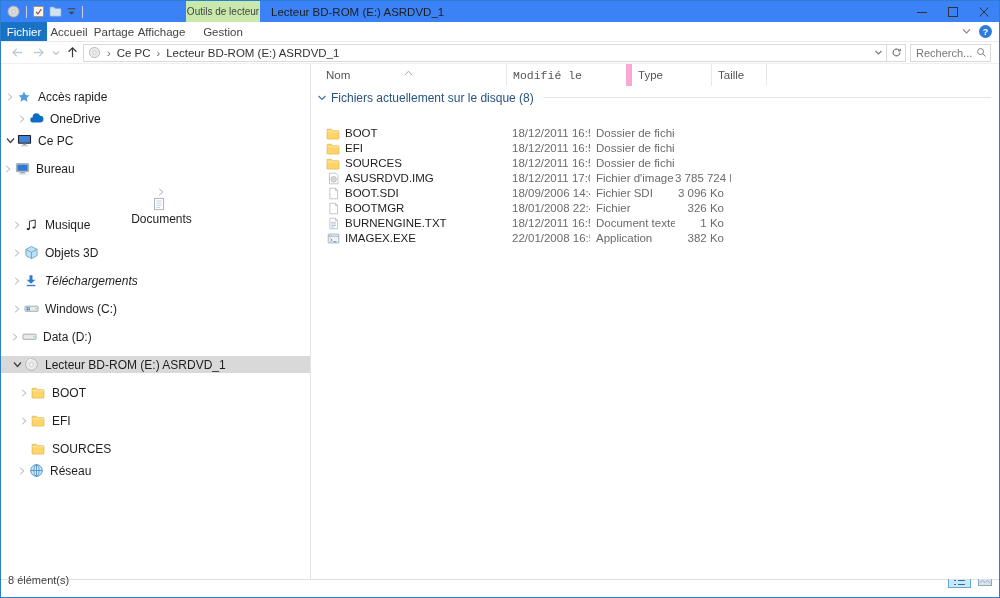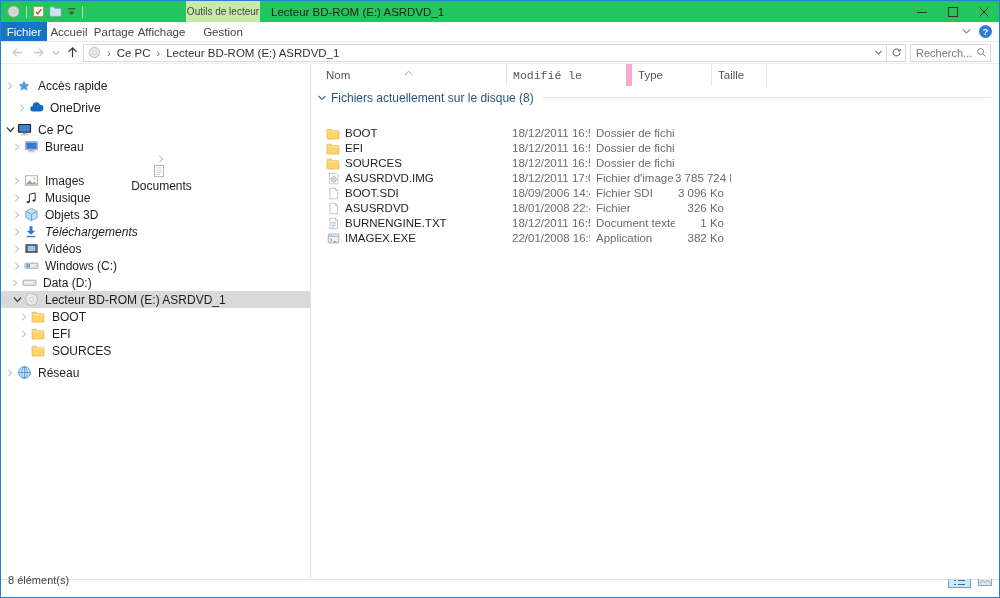--- a/index.html
+++ b/index.html
@@ -1,21 +1,21 @@
 <!DOCTYPE html>
 <html><head>
 <meta charset="utf-8">
 <style>
   html,body{margin:0;padding:0;background:#fff;}
   *{box-sizing:border-box;}
   body{font-family:"Liberation Sans","DejaVu Sans",sans-serif;-webkit-font-smoothing:antialiased;}
   .window{width:1000px;height:598px;border:1px solid #2a7fd0;display:flex;flex-direction:column;background:#fff;overflow:hidden;}
 
   
-  .titlebar{height:21px;position:relative;display:flex;align-items:center;background:#22c55e;flex:none;}
+  .titlebar{height:21px;position:relative;display:flex;align-items:center;background:#3b82f6;flex:none;}
   .qat{display:flex;align-items:center;gap:4px;padding-left:5px;height:100%;}
   .qat-sep{width:1px;height:12px;background:#d0d0d0;margin:0 1px;}
   .qat .ic{display:inline-flex;align-items:center;justify-content:center;}
   .ctx-tab{position:absolute;left:185px;top:0;width:74px;height:21px;background:#c8e9ab;color:#454545;
            font-size:10px;display:flex;align-items:center;justify-content:center;white-space:nowrap;overflow:hidden;}
   .title{position:absolute;left:270px;top:0;height:21px;display:flex;align-items:center;font-size:11.5px;color:#1e1e1e;white-space:nowrap;}
   .win-controls{margin-left:auto;display:flex;height:100%;}
   .wc{width:31px;height:100%;display:flex;align-items:center;justify-content:center;}
 
   
@@ -38,21 +38,21 @@
   .crumb{white-space:nowrap;padding:0 2px;}
   .crumb-sep{color:#666;font-size:11px;padding:0 4px;}
   .af-caret{margin-left:auto;display:flex;align-items:center;}
   .refreshbtn{width:19px;height:18px;border:1px solid #d9d9d9;border-left:none;background:#fff;display:flex;align-items:center;justify-content:center;flex:none;}
   .searchbox{width:81px;height:18px;border:1px solid #d9d9d9;background:#fff;margin-left:4px;display:flex;align-items:center;flex:none;padding-right:3px;}
   .searchbox input{border:none;outline:none;flex:1;min-width:0;font-size:11px;color:#777;padding:0 0 0 5px;font-family:inherit;background:transparent;}
 
   
   .main{flex:1;display:flex;overflow:hidden;}
   .sidebar{width:310px;flex:none;border-right:1px solid #e4e4e4;padding-top:13px;overflow:hidden;}
-  .tree-item{height:17px;display:flex;align-items:center;font-size:12px;color:#1e1e1e;white-space:nowrap;cursor:default;}
+  .tree-item{height:17px;display:flex;align-items:center;font-size:12px;color:#1e1e1e;white-space:nowrap;cursor:default;margin-top:11px;}
   .tree-item.gap{margin-top:5px;}
   .tree-item.selected{background:#d9d9d9;}
   .tw{width:10px;flex:none;display:inline-flex;align-items:center;justify-content:center;}
   .ic{display:inline-flex;align-items:center;justify-content:center;flex:none;}
   .tree-item .ic{width:16px;height:16px;margin:0 5px 0 1px;}
   .tl{padding-left:1px;}
 
   .content{flex:1;overflow:hidden;position:relative;background:#fff;}
   .colheaders{height:22px;display:flex;align-items:stretch;font-size:11.5px;color:#555;position:relative;}
   .hcell{display:flex;align-items:center;padding-left:6px;height:100%;}
@@ -246,21 +246,21 @@
             <span class="ic">
               <svg width="15" height="15" viewBox="0 0 16 16">
                 <rect x="1" y="2" width="14" height="9.5" rx="0.8" fill="#20202e"></rect>
                 <rect x="2.2" y="3.2" width="11.6" height="7.1" fill="#3e83d6"></rect>
                 <rect x="6.2" y="11.5" width="3.6" height="1.6" fill="#9fa4ab"></rect>
                 <rect x="4.2" y="13.1" width="7.6" height="1.2" fill="#c0c4c9"></rect>
               </svg>
             </span>
             <span class="tl">Ce PC</span>
           </div>
-          <div class="tree-item" style="padding-left: 11px;">
+          <div class="tree-item" style="padding-left: 2px;">
             <span class="tw">
               <svg width="8" height="8" viewBox="0 0 9 9">
                 <path d="M2.5 1L6.5 4.5 2.5 8" fill="none" stroke="#a6a6a6" stroke-width="1.1"></path>
               </svg>
             </span>
             <span class="ic">
               <svg width="15" height="15" viewBox="0 0 16 16">
                 <rect x="1.5" y="2.8" width="13" height="8.7" rx="0.5" fill="#cfd6dd" stroke="#8d959d" stroke-width="0.8"></rect>
                 <rect x="2.5" y="3.8" width="11" height="6.7" fill="#2f7bd3"></rect>
                 <rect x="5.5" y="11.8" width="5" height="1.3" fill="#9fa4ab"></rect>
@@ -283,35 +283,20 @@
             </span>
             <span class="tl">Documents</span>
           </div>
           <div class="tree-item" style="padding-left: 11px;">
             <span class="tw">
               <svg width="8" height="8" viewBox="0 0 9 9">
                 <path d="M2.5 1L6.5 4.5 2.5 8" fill="none" stroke="#a6a6a6" stroke-width="1.1"></path>
               </svg>
             </span>
             <span class="ic">
-              <svg width="15" height="15" viewBox="0 0 16 16">
-                <rect x="1.5" y="3" width="13" height="10" fill="#fff" stroke="#9aa0a6" stroke-width="0.9"></rect>
-                <path d="M2.5 11.5l3.5-4 3 3.5 2-2 2.5 2.5v.8H2.5z" fill="#88b877"></path>
-                <circle cx="11" cy="6" r="1.2" fill="#f0c23c"></circle>
-              </svg>
-            </span>
-            <span class="tl">Images</span>
-          </div>
-          <div class="tree-item" style="padding-left: 11px;">
-            <span class="tw">
-              <svg width="8" height="8" viewBox="0 0 9 9">
-                <path d="M2.5 1L6.5 4.5 2.5 8" fill="none" stroke="#a6a6a6" stroke-width="1.1"></path>
-              </svg>
-            </span>
-            <span class="ic">
               <svg width="14" height="14" viewBox="0 0 16 16">
                 <path d="M6.2 12.6V3.8l6.6-1.6v8.6" fill="none" stroke="#2b2b2b" stroke-width="1.1"></path>
                 <ellipse cx="4.7" cy="12.7" rx="1.7" ry="1.3" fill="#2b2b2b"></ellipse>
                 <ellipse cx="11.3" cy="10.9" rx="1.7" ry="1.3" fill="#2b2b2b"></ellipse>
               </svg>
             </span>
             <span class="tl">Musique</span>
           </div>
           <div class="tree-item" style="padding-left: 11px;">
             <span class="tw">
@@ -333,35 +318,20 @@
                 <path d="M2.5 1L6.5 4.5 2.5 8" fill="none" stroke="#a6a6a6" stroke-width="1.1"></path>
               </svg>
             </span>
             <span class="ic">
               <svg width="14" height="14" viewBox="0 0 16 16">
                 <path d="M6.3 1.5h3.4v5h3.3L8 11.2 3 6.5h3.3z" fill="#2f7bd3"></path>
                 <path d="M3 13.2h10" stroke="#2f7bd3" stroke-width="1.5"></path>
               </svg>
             </span>
             <span class="tl">Téléchargements</span>
-          </div>
-          <div class="tree-item" style="padding-left: 11px;">
-            <span class="tw">
-              <svg width="8" height="8" viewBox="0 0 9 9">
-                <path d="M2.5 1L6.5 4.5 2.5 8" fill="none" stroke="#a6a6a6" stroke-width="1.1"></path>
-              </svg>
-            </span>
-            <span class="ic">
-              <svg width="15" height="15" viewBox="0 0 16 16">
-                <rect x="1.5" y="3.5" width="13" height="9" rx="0.6" fill="#3a3a46"></rect>
-                <rect x="3.8" y="5" width="8.4" height="6" fill="#9ec4ec"></rect>
-                <path d="M2.6 4.4v7.2M13.4 4.4v7.2" stroke="#9ea3aa" stroke-width="0.9" stroke-dasharray="1.3 1.2"></path>
-              </svg>
-            </span>
-            <span class="tl">Vidéos</span>
           </div>
           <div class="tree-item" style="padding-left: 11px;">
             <span class="tw">
               <svg width="8" height="8" viewBox="0 0 9 9">
                 <path d="M2.5 1L6.5 4.5 2.5 8" fill="none" stroke="#a6a6a6" stroke-width="1.1"></path>
               </svg>
             </span>
             <span class="ic">
               <svg width="15" height="15" viewBox="0 0 16 16">
                 <rect x="1" y="5.5" width="14" height="5.5" rx="0.8" fill="#e8eaec" stroke="#8d959d" stroke-width="0.8"></rect>
@@ -436,21 +406,21 @@
           <div class="tree-item" style="padding-left: 18px;">
             <span class="tw"></span>
             <span class="ic">
               <svg width="14" height="14" viewBox="0 0 16 16">
                 <path d="M1.2 3.2c0-.4.3-.7.7-.7h4.1l1.5 1.7h6.6c.4 0 .7.3.7.7v8.2c0 .4-.3.7-.7.7H1.9c-.4 0-.7-.3-.7-.7z" fill="#ffd567" stroke="#dda93c" stroke-width="0.7"></path>
                 <path d="M1.2 5.4h13.6" stroke="#f7e6ae" stroke-width="1"></path>
               </svg>
             </span>
             <span class="tl">SOURCES</span>
           </div>
-          <div class="tree-item gap" style="padding-left: 4px;">
+          <div class="tree-item gap" style="padding-left: 16px;">
             <span class="tw">
               <svg width="8" height="8" viewBox="0 0 9 9">
                 <path d="M2.5 1L6.5 4.5 2.5 8" fill="none" stroke="#a6a6a6" stroke-width="1.1"></path>
               </svg>
             </span>
             <span class="ic">
               <svg width="15" height="15" viewBox="0 0 16 16">
                 <circle cx="8" cy="8" r="6.2" fill="#cfe6f7" stroke="#3f86c9" stroke-width="0.9"></circle>
                 <path d="M1.8 8h12.4M8 1.8v12.4" stroke="#3f86c9" stroke-width="0.8"></path>
                 <ellipse cx="8" cy="8" rx="2.8" ry="6.2" fill="none" stroke="#3f86c9" stroke-width="0.8"></ellipse>
@@ -554,21 +524,21 @@
             <div class="fc fc3">3 096 Ko</div>
           </div>
           <div class="frow">
             <div class="fc fc0">
               <span class="ic">
                 <svg width="13" height="13" viewBox="0 0 16 16">
                   <path d="M3.5 1.5h7L13 4.3v10.2H3.5z" fill="#fff" stroke="#a5a7aa" stroke-width="0.8"></path>
                   <path d="M10.5 1.5v2.8H13" fill="none" stroke="#a5a7aa" stroke-width="0.8"></path>
                 </svg>
               </span>
-              <span>ASUSRDVD</span>
+              <span>BOOTMGR</span>
             </div>
             <div class="fc fc1">18/01/2008 22:45</div>
             <div class="fc fc2">Fichier</div>
             <div class="fc fc3">326 Ko</div>
           </div>
           <div class="frow">
             <div class="fc fc0">
               <span class="ic">
                 <svg width="13" height="13" viewBox="0 0 16 16">
                   <path d="M3.5 1.5h7L13 4.3v10.2H3.5z" fill="#fff" stroke="#a5a7aa" stroke-width="0.8"></path>

